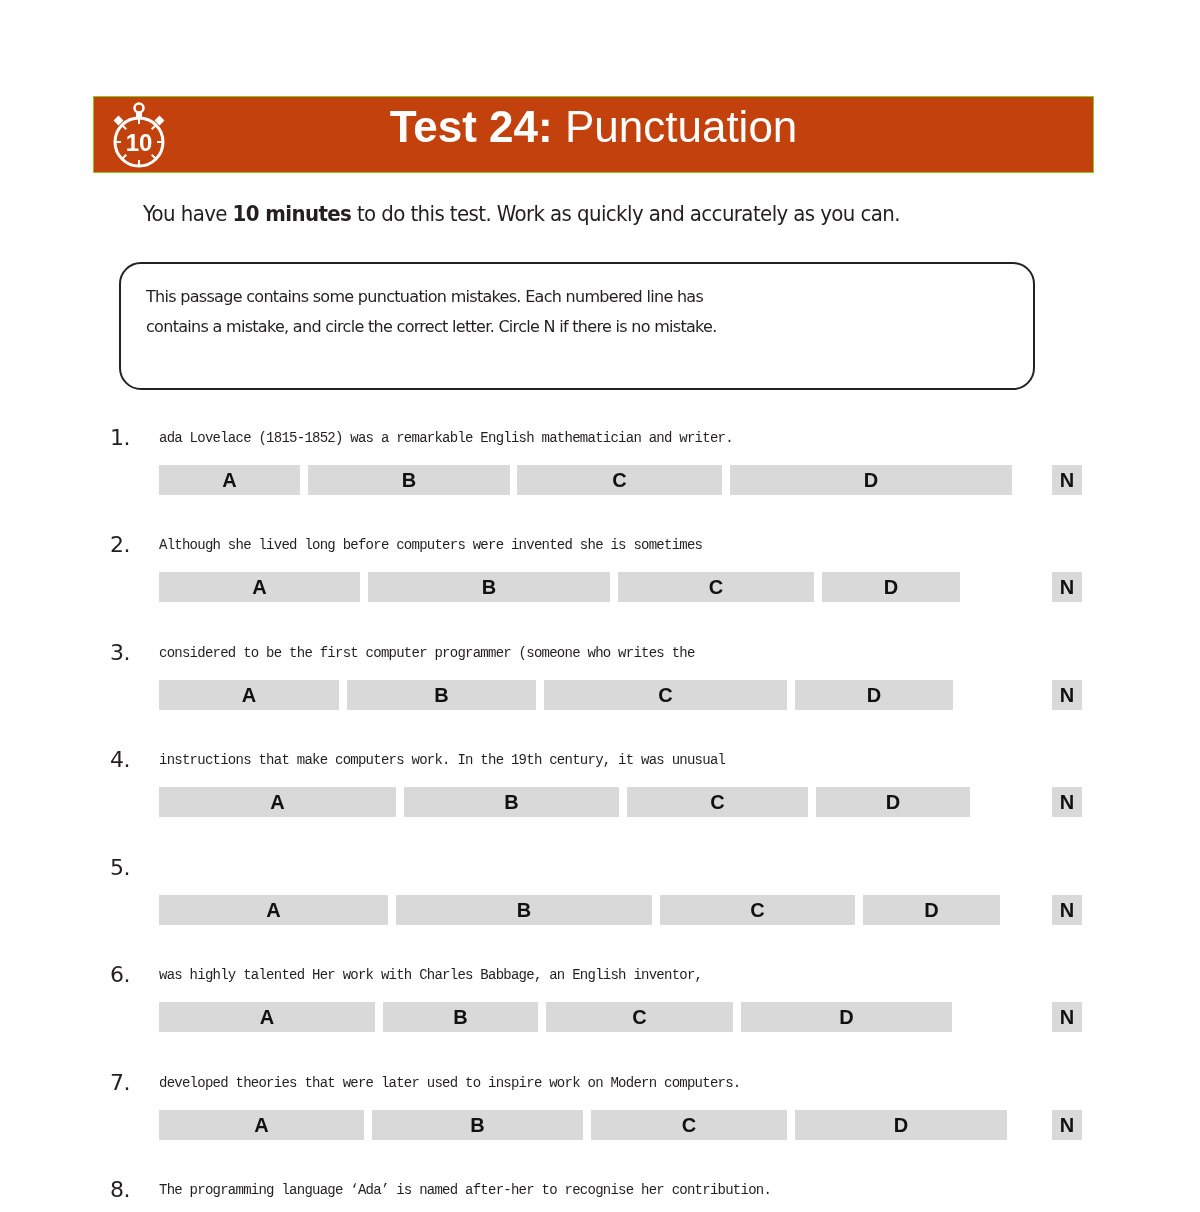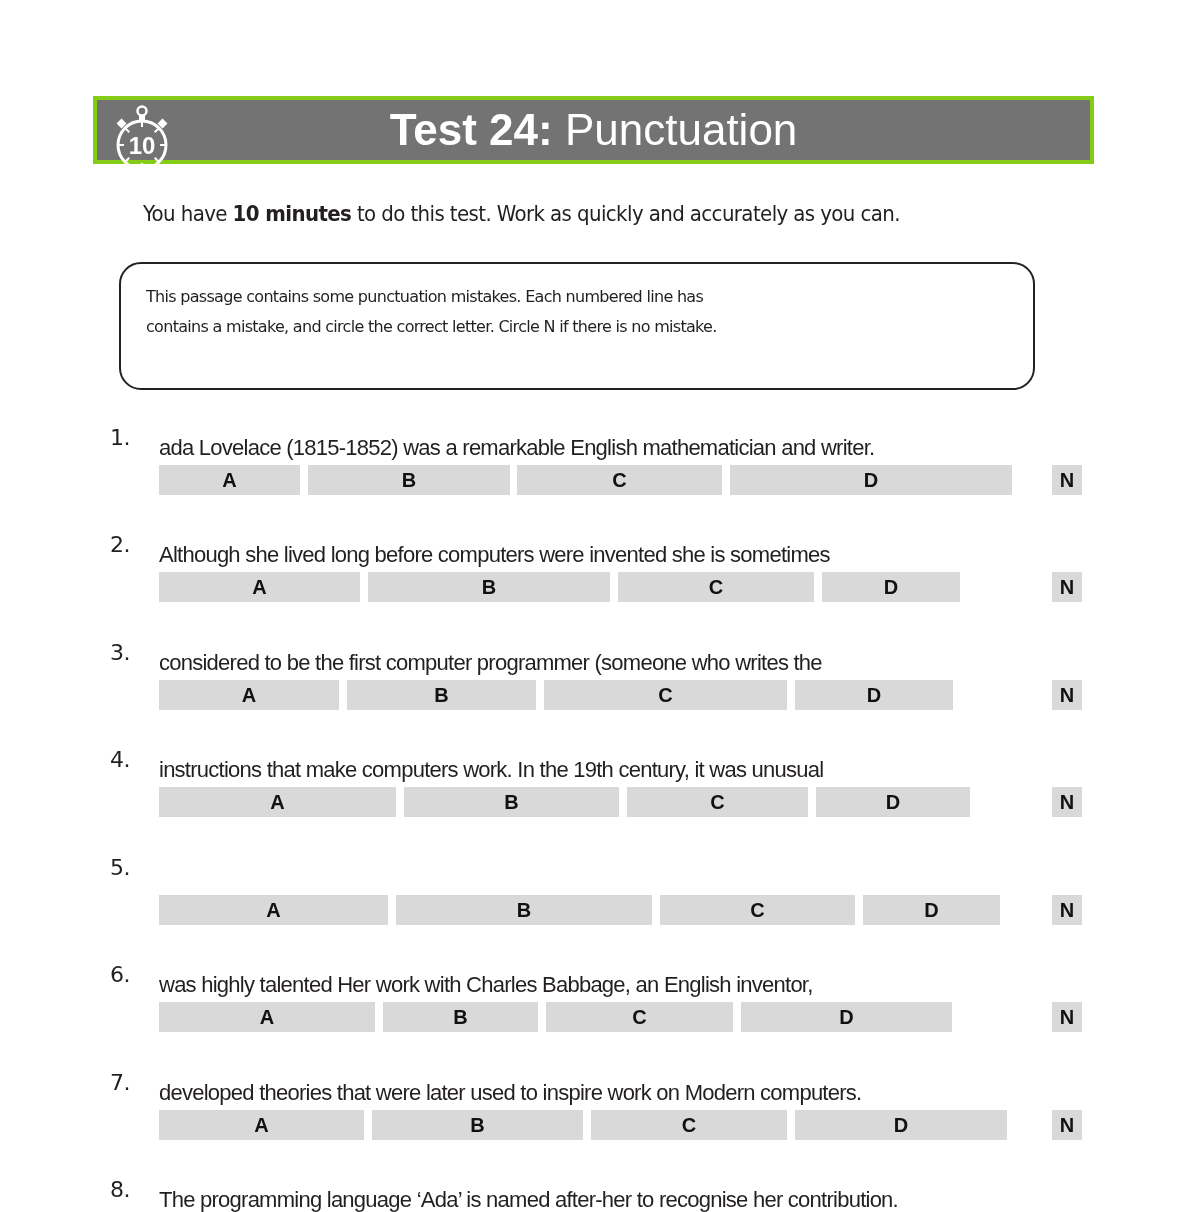--- a/index.html
+++ b/index.html
@@ -1,22 +1,22 @@
 <!DOCTYPE html>
 <html><head>
 <meta charset="utf-8">
 <style>
   html, body { margin: 0; padding: 0; }
   body {
     width: 1200px; height: 1212px; background: #ffffff; position: relative; overflow: hidden;
     font-family: "Liberation Sans", sans-serif; color: #231f20;
   }
   .header-bar {
-    position: absolute; left: 93px; top: 96px; width: 1001px; height: 68px;
-    background: #737373; border: 4px solid #84cc16; box-sizing: border-box;
+    position: absolute; left: 93px; top: 96px; width: 1001px; height: 77px;
+    background: #c2410c; border: 1px solid #84cc16; box-sizing: border-box;
   }
   .stopwatch { position: absolute; left: 14px; top: 2px; width: 62px; height: 70px; }
   .title {
     position: absolute; left: 0; right: 0; top: 6px; text-align: center;
     color: #fff; font-size: 44px; line-height: 48px; font-family: "Liberation Sans", sans-serif;
   }
   .title b { font-weight: bold; }
   .intro {
     position: absolute; left: 143px; top: 200px; font-size: 22px; line-height: 28px;
     font-family: "DejaVu Sans", sans-serif; font-stretch: condensed; letter-spacing: -0.6px;
@@ -27,22 +27,22 @@
     border: 2px solid #222; border-radius: 22px; box-sizing: border-box;
     padding: 18px 0 0 25px;
     font-family: "DejaVu Sans", sans-serif; font-size: 16px; line-height: 30px; letter-spacing: -0.7px;
   }
   .q { position: absolute; left: 0; width: 1200px; height: 80px; }
   .q-num {
     position: absolute; left: 110px; top: 0; font-size: 22px; line-height: 28px;
     font-family: "DejaVu Sans", sans-serif; letter-spacing: -0.5px;
   }
   .q-text {
-    position: absolute; left: 159px; top: 0; font-size: 22px; line-height: 28px; white-space: nowrap;
-    font-family: Liberation Sans, sans-serif; letter-spacing: -0.75px; margin-top: 10px;
+    position: absolute; left: 159px; top: 0; font-size: 14px; line-height: 28px; white-space: nowrap;
+    font-family: Liberation Mono, monospace; letter-spacing: -0.75px;
   }
   .seg {
     position: absolute; top: 41px; height: 30px; background: #d9d9d9;
     font-family: "Liberation Sans", sans-serif; font-weight: bold; font-size: 20px;
     display: flex; align-items: center; justify-content: center; color: #111; cursor: pointer;
   }
   .nbox {
     position: absolute; left: 1052px; top: 41px; width: 30px; height: 30px; background: #d9d9d9;
     font-family: "Liberation Sans", sans-serif; font-weight: bold; font-size: 20px;
     display: flex; align-items: center; justify-content: center; color: #111; cursor: pointer;

